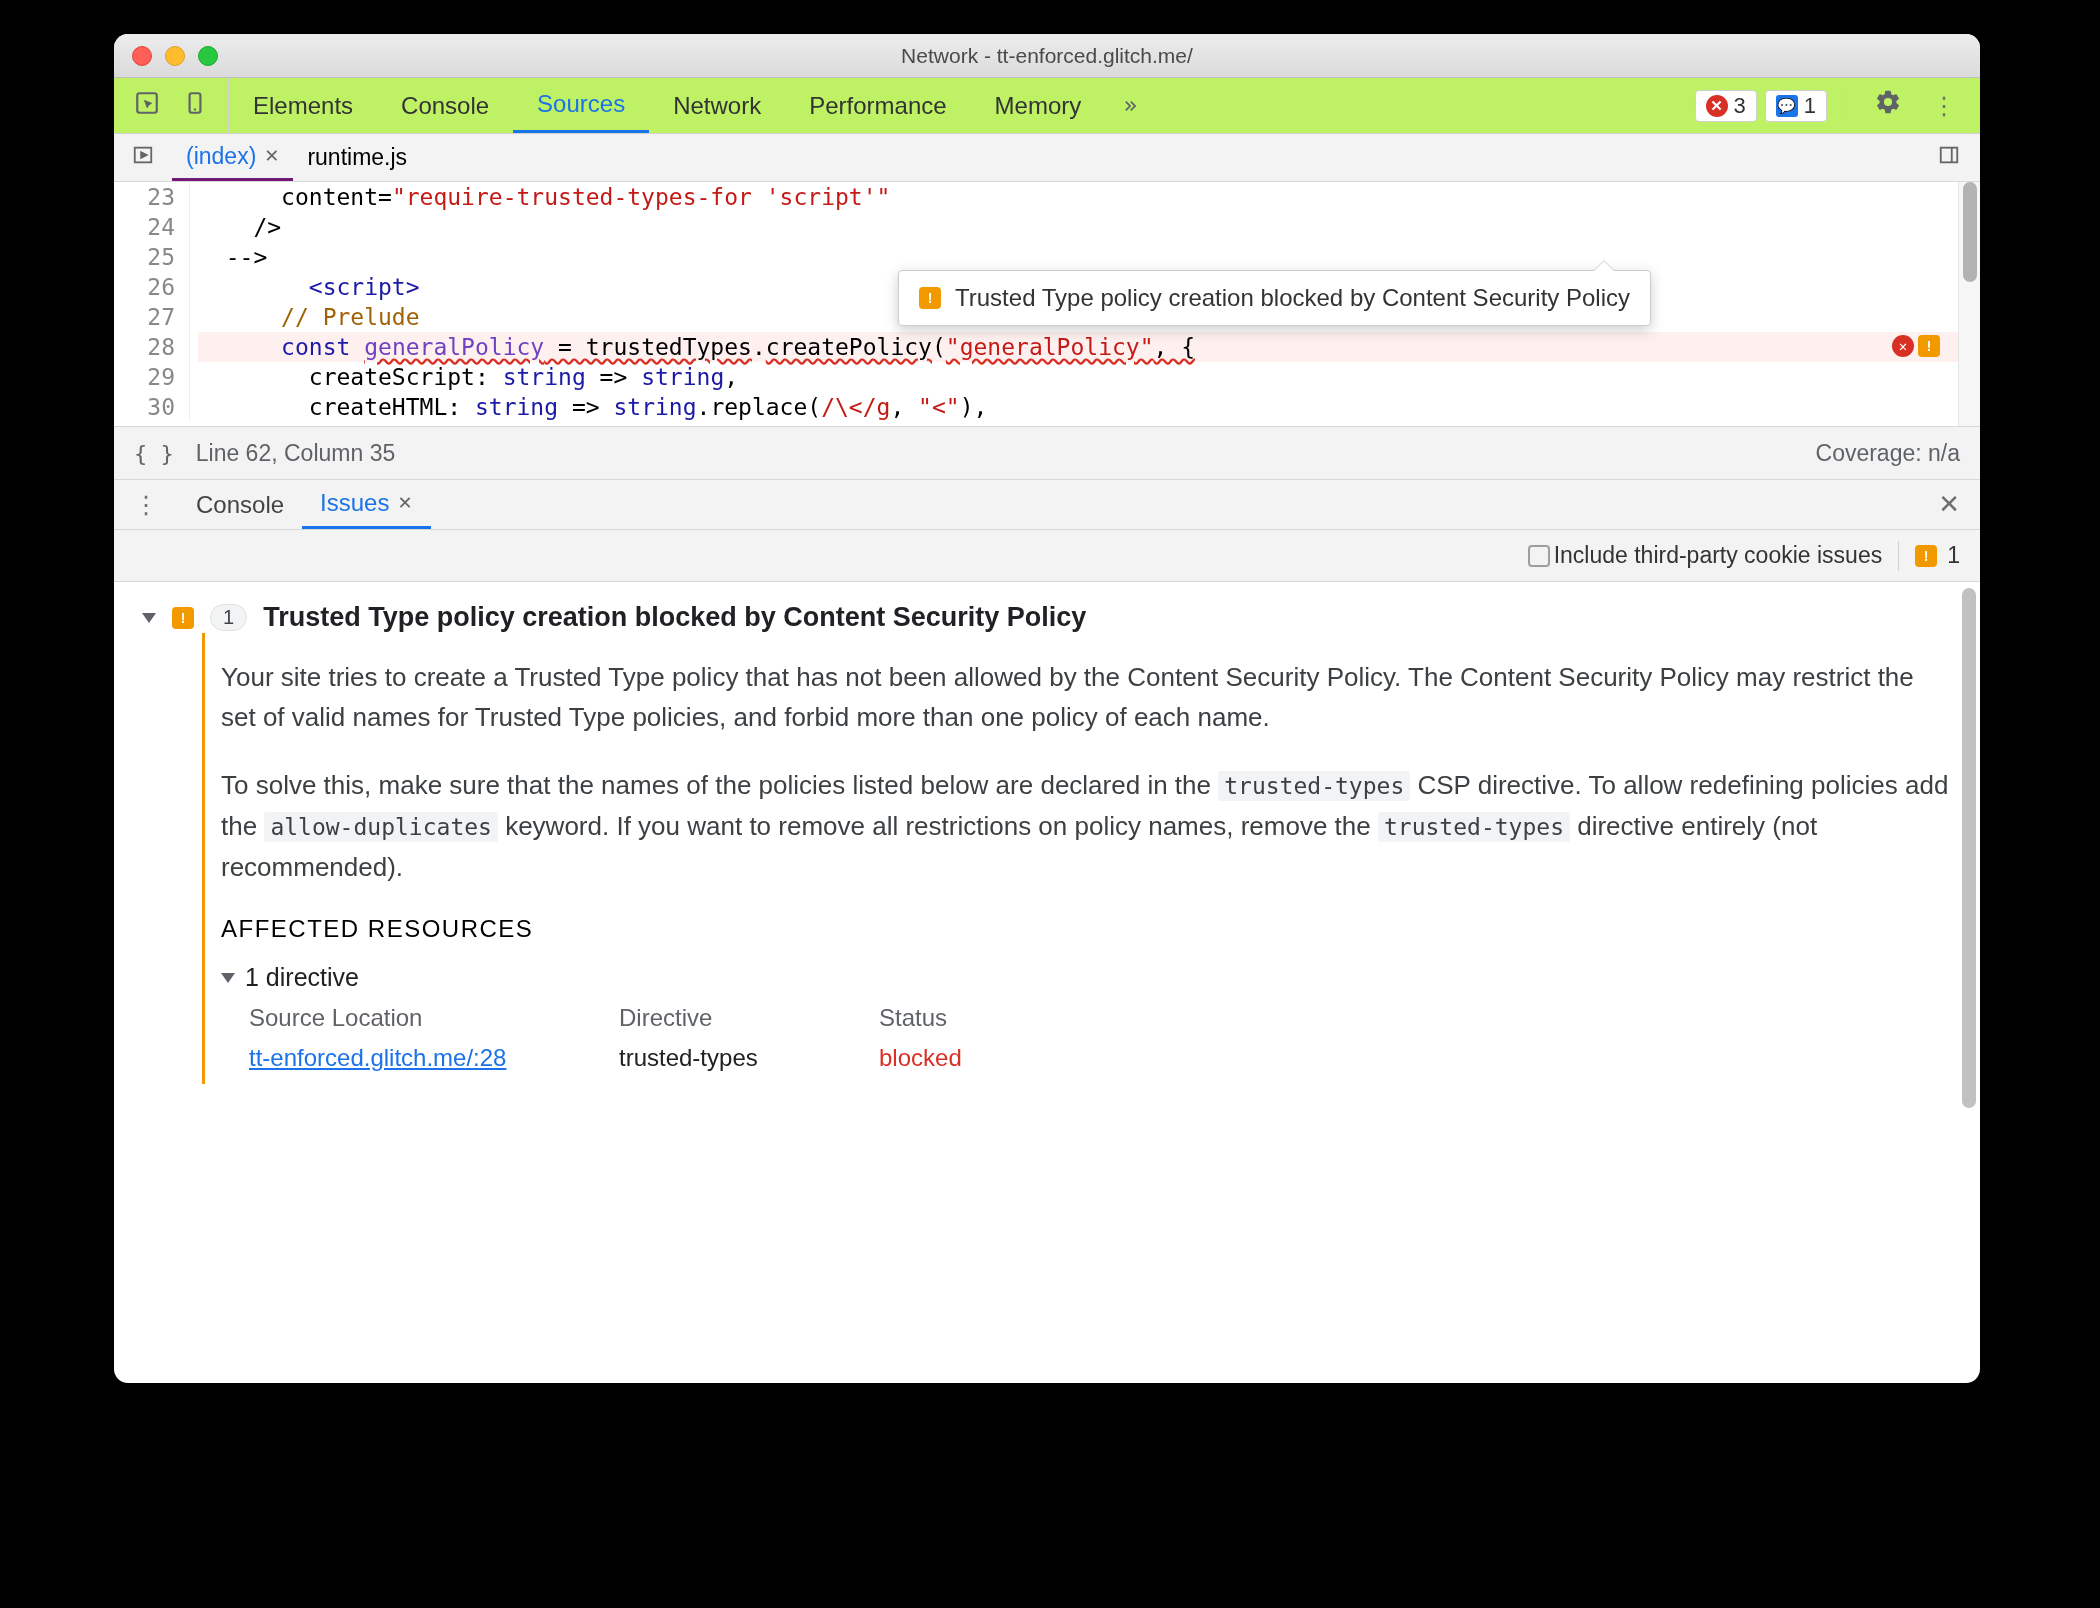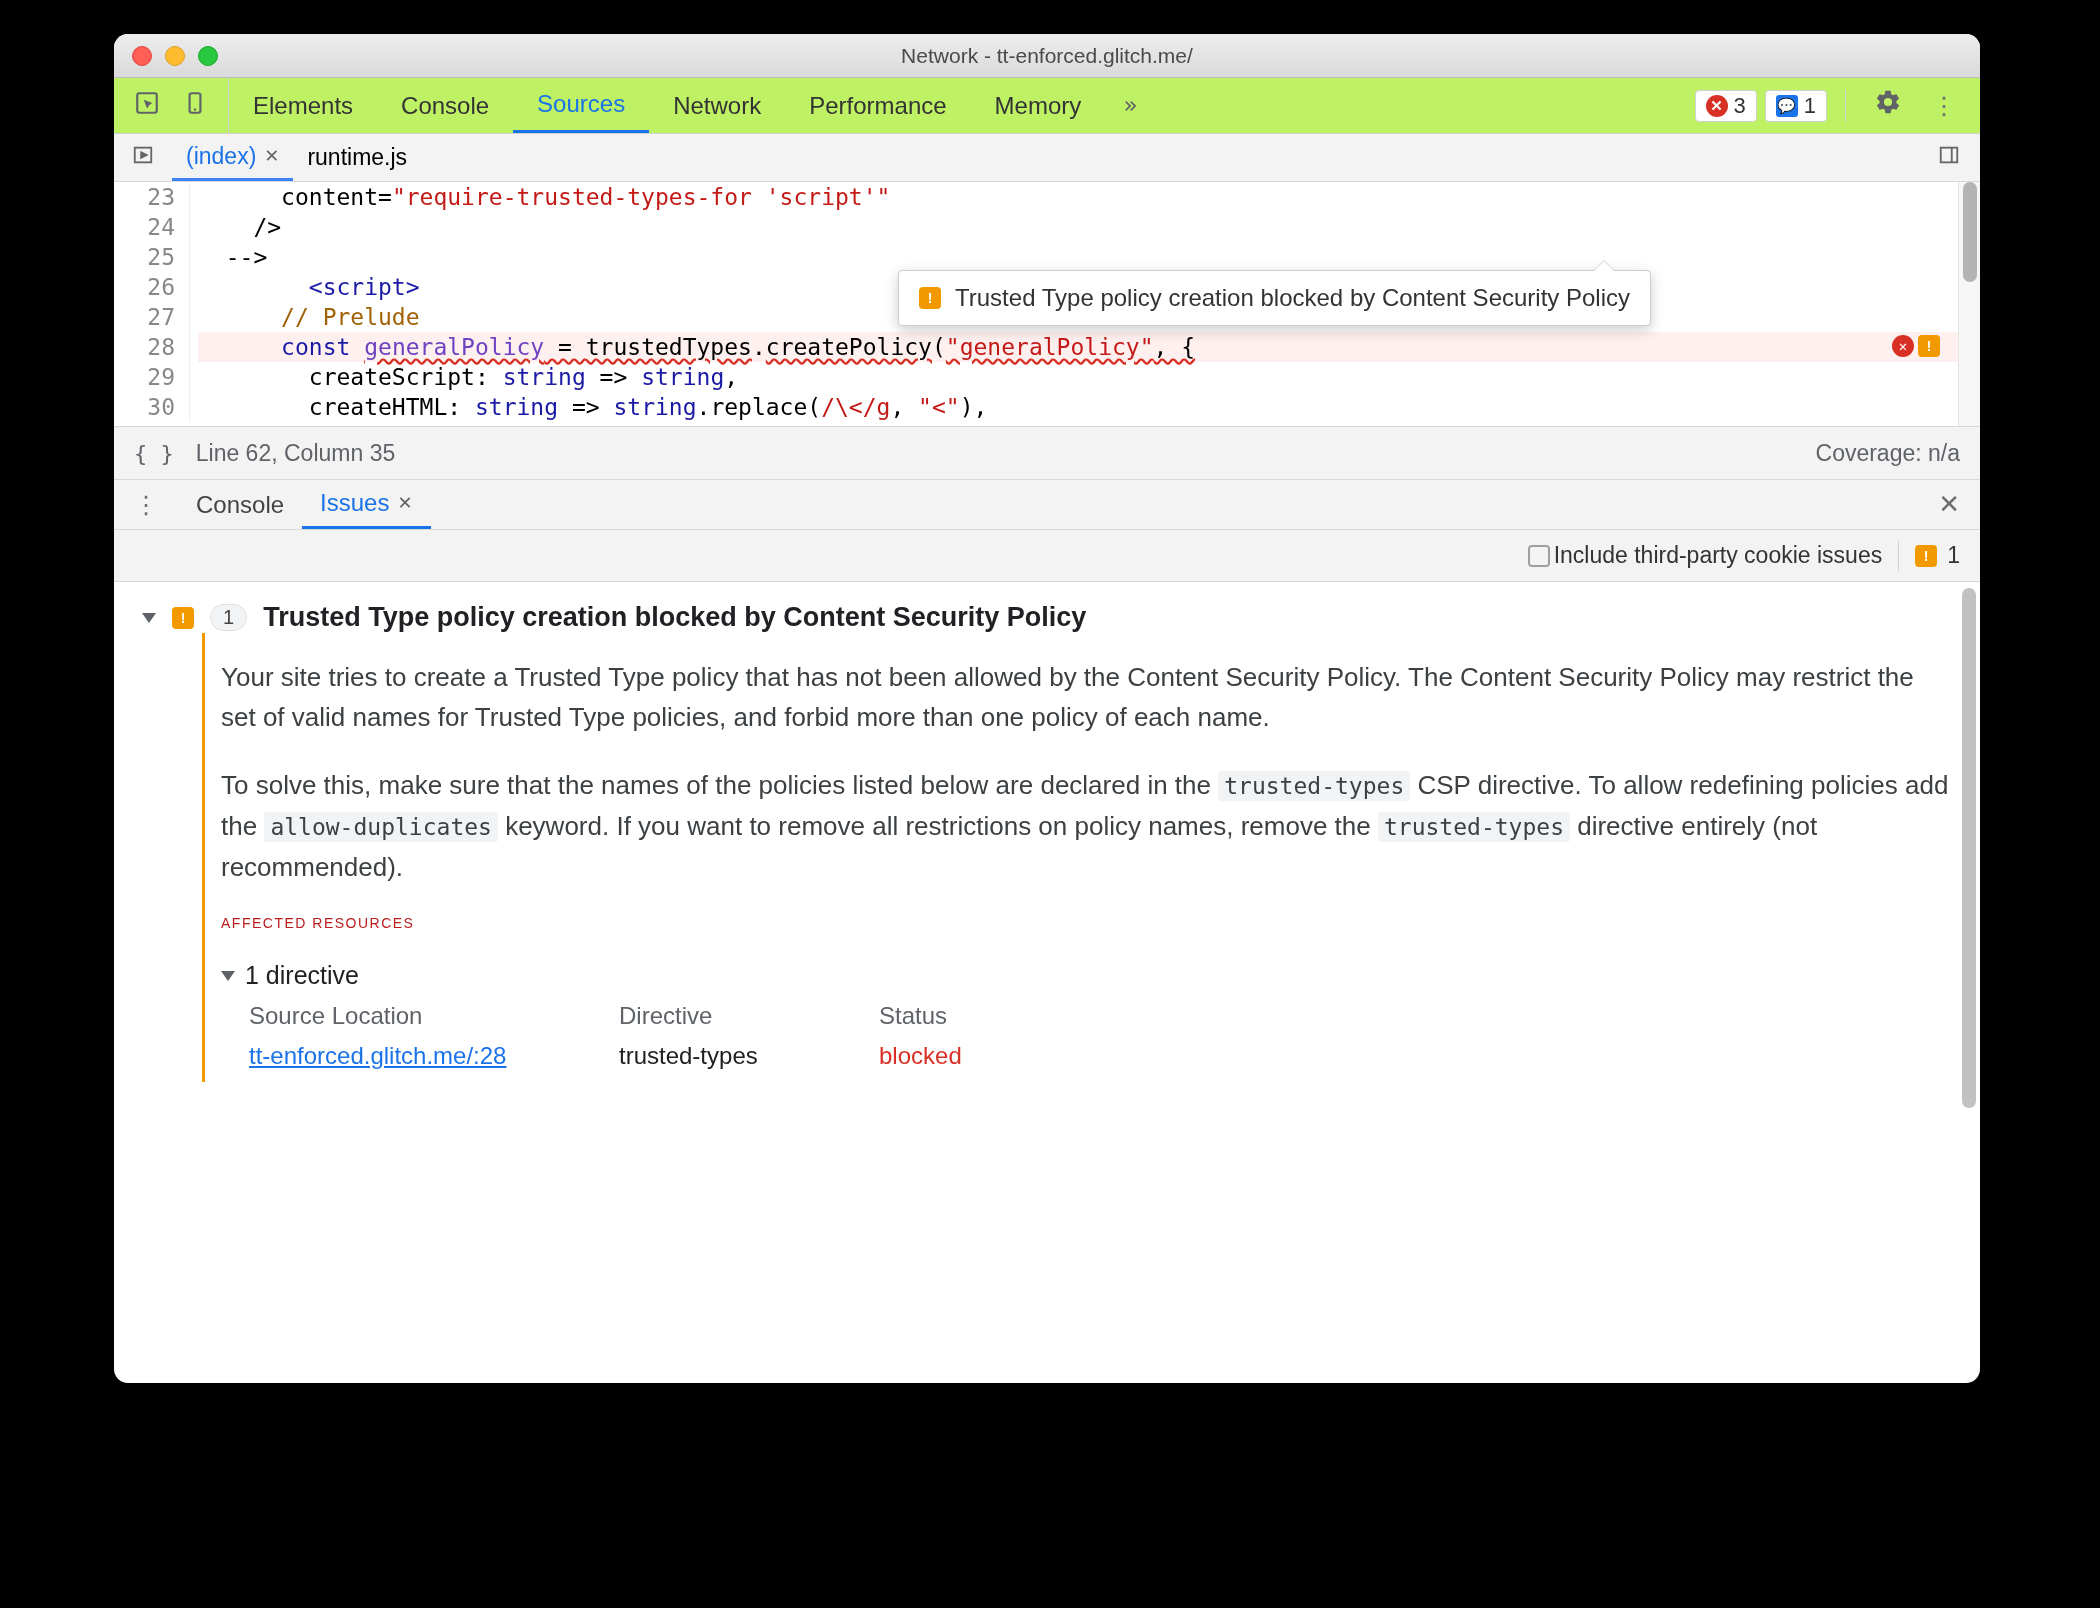--- a/index.html
+++ b/index.html
@@ -58,21 +58,21 @@
   .badge{display:flex;align-items:center;gap:6px;border:1px solid #d0d0d0;border-radius:4px;padding:2px 10px;font-size:22px;cursor:pointer;background:#fff;}
   .err-ico{width:22px;height:22px;border-radius:50%;background:#d93025;color:#fff;display:flex;align-items:center;justify-content:center;font-size:15px;font-weight:bold;}
   .msg-ico{width:22px;height:22px;border-radius:3px;background:#1a73e8;color:#fff;display:flex;align-items:center;justify-content:center;font-size:15px;}
   .mt-sep{width:1px;height:32px;background:#d0d0d0;margin:0 10px;}
   .gear{font-size:28px;color:#6e6e6e;padding:0 10px;cursor:pointer;}
   .kebab{font-size:24px;color:#6e6e6e;padding:0 12px;cursor:pointer;letter-spacing:0;}
   
   .subtabs{height:48px;border-bottom:1px solid #d8d8d8;background:#f3f3f3;display:flex;align-items:center;font-size:23px;}
   .subtabs .sidebtn{padding:0 18px;color:#666;cursor:pointer;}
   .subtabs .st-tab{padding:0 14px;height:100%;display:flex;align-items:center;gap:8px;cursor:pointer;}
-  .subtabs .st-tab.active{color:#1a73e8;border-bottom:3px solid #3b82f6;}
+  .subtabs .st-tab.active{color:#1a73e8;border-bottom:3px solid #701a75;}
   .subtabs .st-close{color:#666;font-size:18px;}
   .subtabs .rightbtn{margin-left:auto;padding:0 20px;color:#666;cursor:pointer;}
   
   .codewrap{position:relative;background:#fff;flex:0 0 auto;}
   .code{display:flex;font-family:Menlo,Consolas,monospace;font-size:23px;line-height:30px;}
   .gutter{width:76px;text-align:right;color:#888;background:#fff;padding-right:14px;border-right:1px solid #eee;}
   .gutter div{height:30px;}
   .lines{flex:1;padding-left:8px;position:relative;}
   .lines .ln{height:30px;white-space:pre;}
   .lines .ln.hl{background:#fff0f0;}
@@ -109,21 +109,21 @@
   
   .issuewrap{flex:1;overflow:hidden;position:relative;}
   .issuebody{padding:20px 28px 0 28px;font-size:26px;color:#202124;}
   .issuehdr{display:flex;align-items:center;gap:16px;}
   .tri{width:0;height:0;border-left:7px solid transparent;border-right:7px solid transparent;border-top:10px solid #5f6368;cursor:pointer;}
   .countpill{background:#f1f3f4;border:1px solid #e0e0e0;border-radius:14px;padding:1px 12px;font-size:20px;color:#444;}
   .issuehdr h2{font-size:27px;font-weight:600;}
   .issuecontent{margin-left:60px;border-left:3px solid #f29900;padding-left:16px;padding-top:24px;padding-bottom:12px;}
   .issuecontent p{font-size:26px;line-height:40px;color:#3c4043;margin-bottom:28px;}
   code.inl{font-family:Menlo,monospace;background:#f1f3f4;padding:2px 6px;border-radius:3px;font-size:23px;}
-  .affh{font-size:14px;letter-spacing:1.5px;color:#b91c1c;margin:18px 0 30px;}
+  .affh{font-size:24px;letter-spacing:1.5px;color:#000000;margin:18px 0 20px;}
   .affrow{display:flex;align-items:center;gap:10px;font-size:25px;margin-bottom:12px;}
   .afftable{margin-left:28px;}
   .afftable .thr{display:flex;gap:50px;color:#5f6368;font-size:24px;margin-bottom:12px;}
   .afftable .tdr{display:flex;gap:50px;font-size:24px;}
   .col1{width:320px;}
   .col2{width:210px;}
   .col3{width:140px;}
   .link{color:#1a73e8;text-decoration:underline;cursor:pointer;}
   .stat-blocked{color:#d93025;}
   .iscrolltrack{position:absolute;right:0;top:0;bottom:0;width:22px;}

